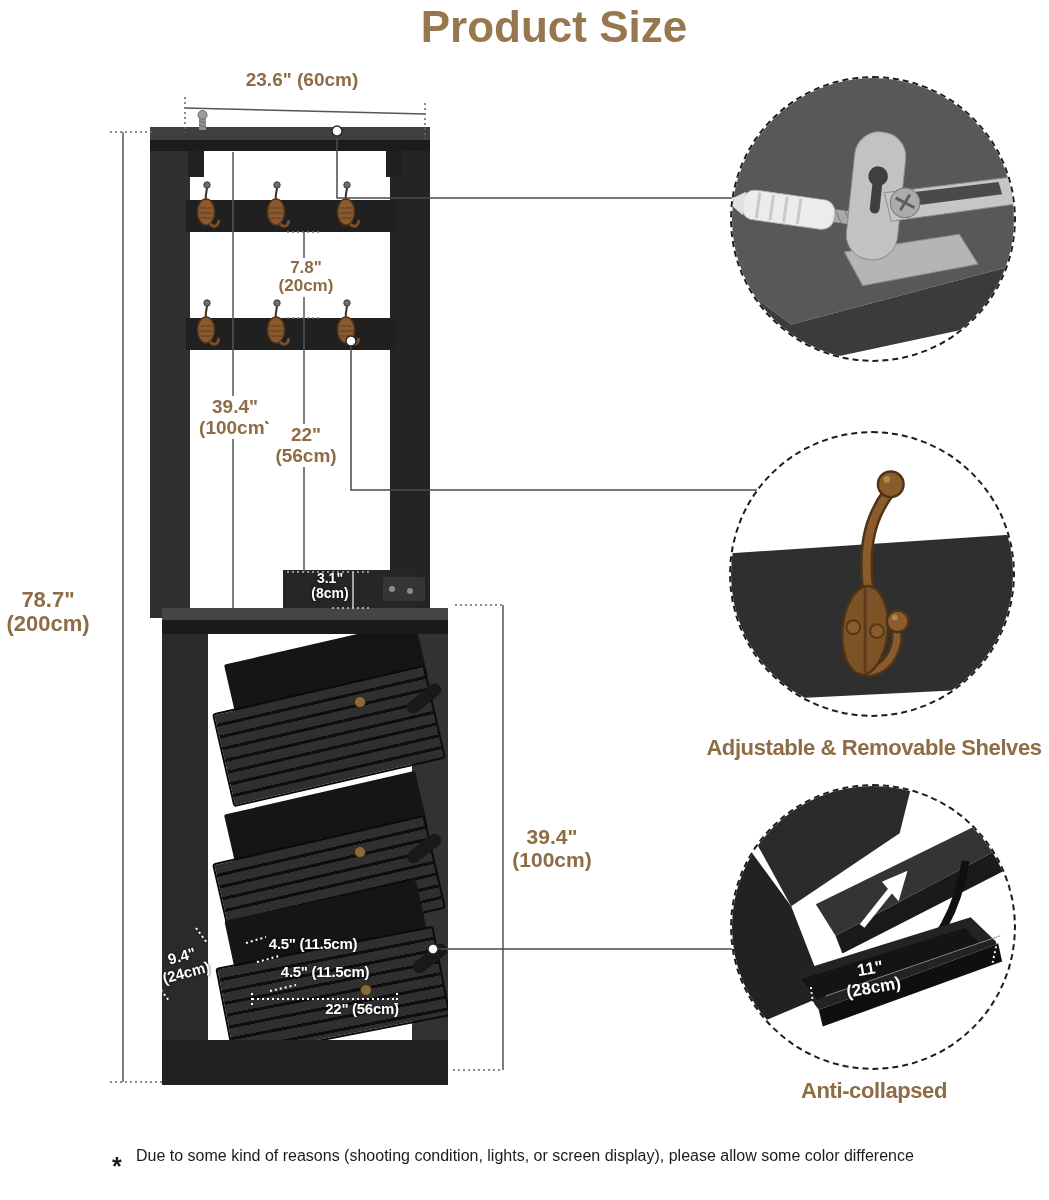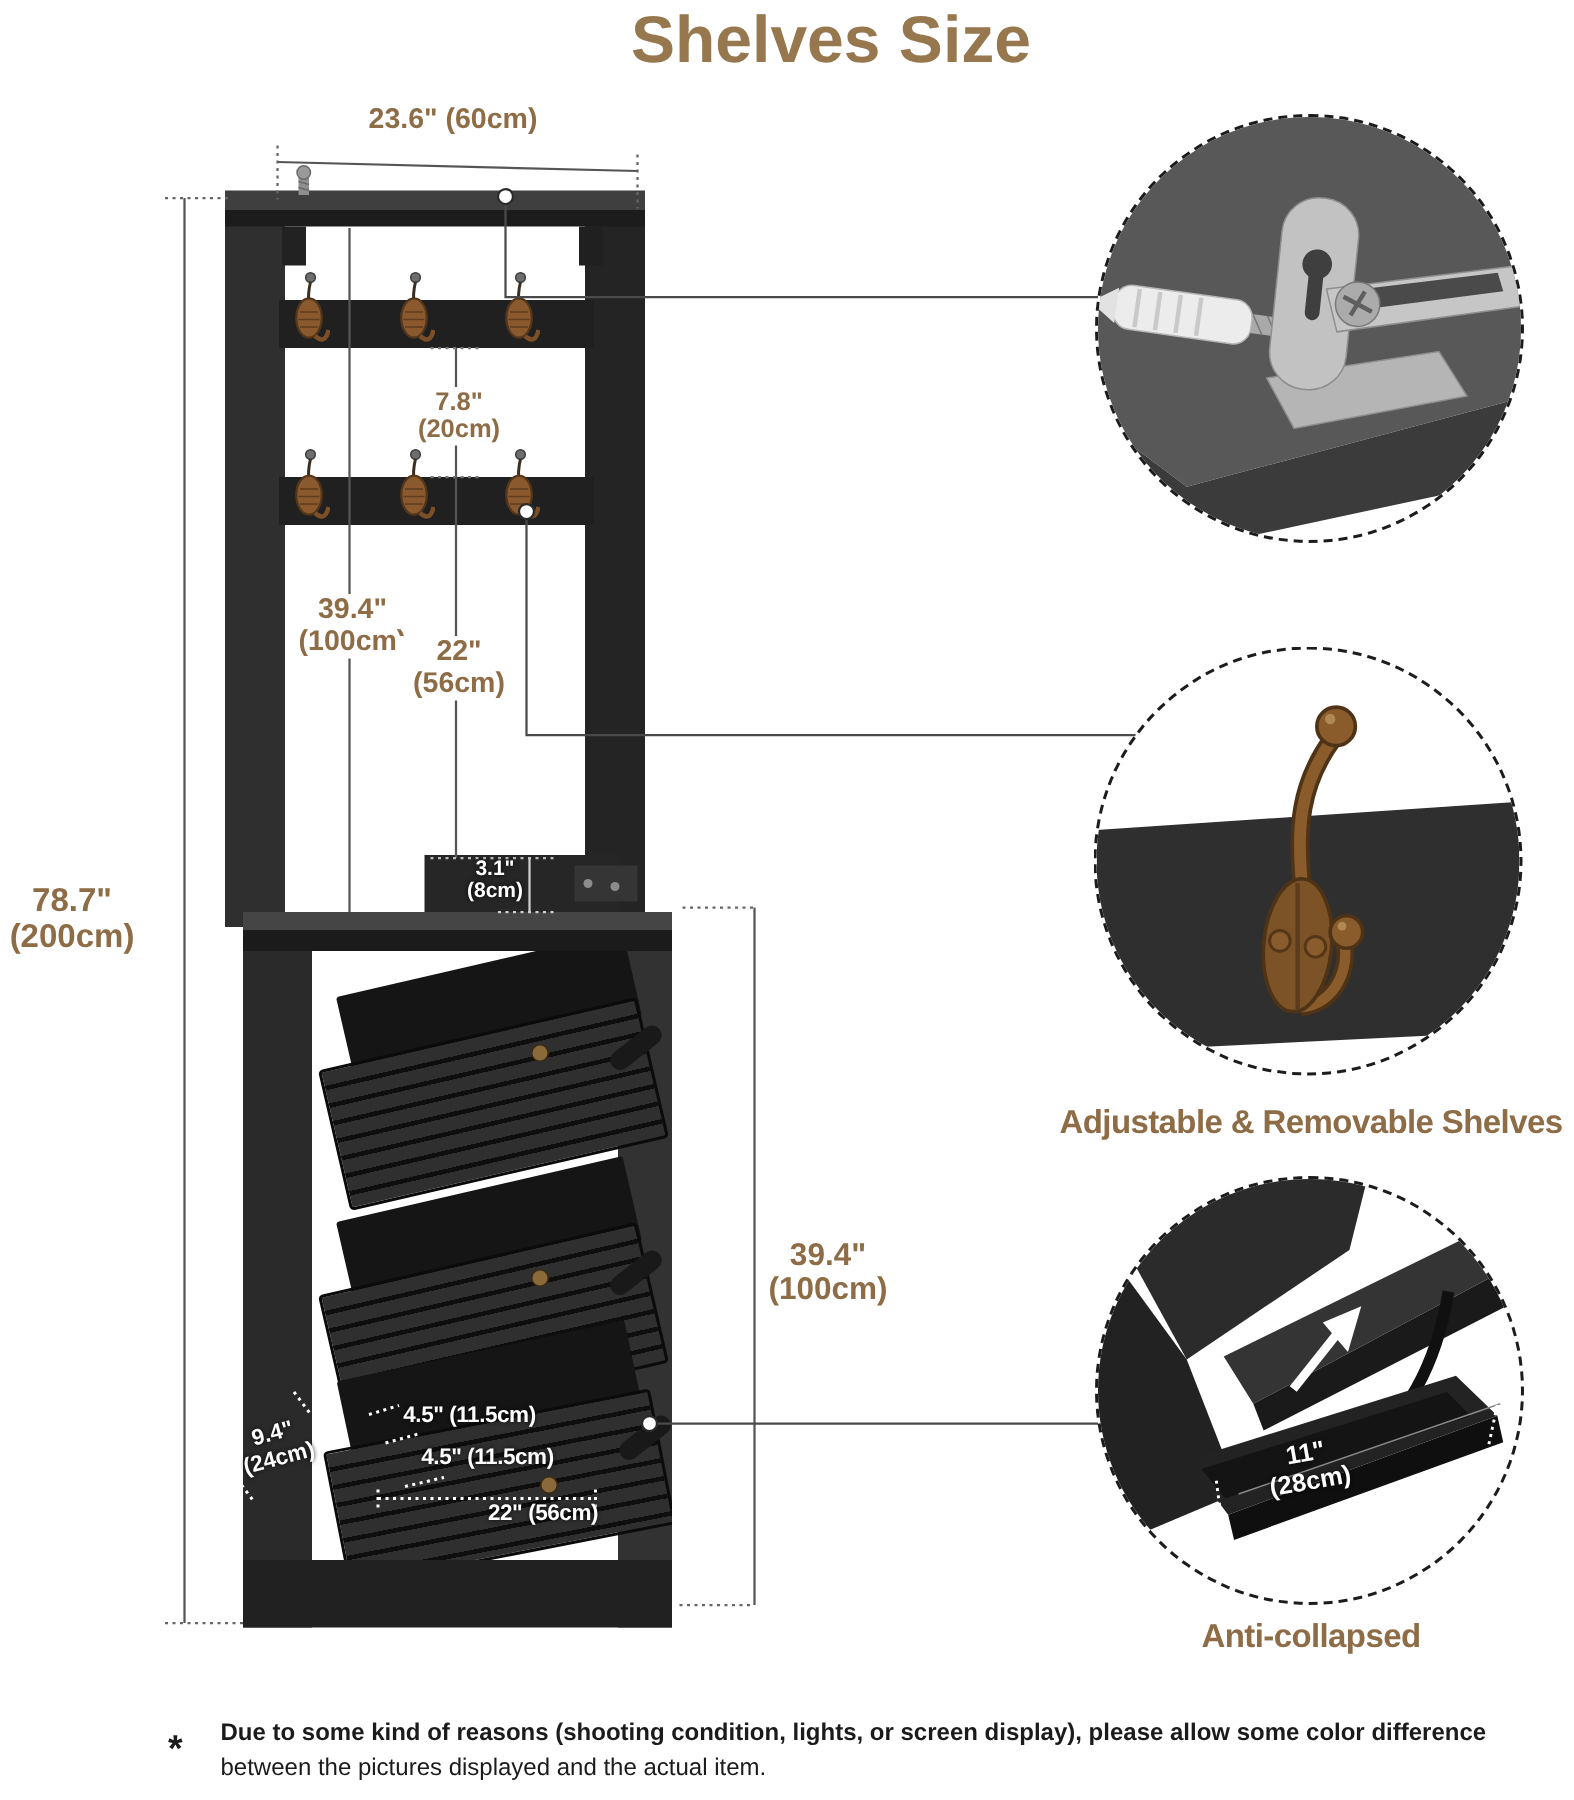--- a/index.html
+++ b/index.html
@@ -28,21 +28,21 @@
   .knob{position:absolute;width:10px;height:10px;border-radius:50%;background:#8a6a3a;
         border:1px solid #3c2a12;z-index:3;}
   .arm{position:absolute;width:40px;height:13px;background:#191919;border-radius:7px;}
   svg{display:block;}
 </style>
 </head>
 <body>
 
 <div id="canvas">
 
-  <div class="abs title" style="left:304px;top:2px;width:500px;">Shelves Size</div>
+  <div class="abs title" style="left:304px;top:2px;width:500px;">Product Size</div>
 
   <div class="abs panel" style="left:150px;top:140px;width:40px;height:478px;background:#2f2f2f;"></div>
   <div class="abs panel" style="left:390px;top:140px;width:40px;height:478px;background:#242424;"></div>
   <div class="abs panel" style="left:150px;top:127px;width:280px;height:13px;background:#3f3f3f;"></div>
   <div class="abs panel" style="left:150px;top:140px;width:280px;height:11px;background:#1c1c1c;"></div>
   <div class="abs panel" style="left:188px;top:151px;width:16px;height:26px;background:#222;"></div>
   <div class="abs panel" style="left:386px;top:151px;width:16px;height:26px;background:#202020;"></div>
   <div class="abs panel" style="left:186px;top:200px;width:210px;height:32px;background:#202020;"></div>
   <div class="abs panel" style="left:186px;top:318px;width:210px;height:32px;background:#202020;"></div>
 
@@ -306,16 +306,15 @@
     <span>22"</span>
     <span>(56cm)</span>
   </div>
 
   <div class="abs wdim" style="left:826px;top:960px;width:92px;font-size:17px;transform:rotate(-10deg);z-index:6;">
     <span class="ln">11"</span>
     <span class="ln">(28cm)</span>
   </div>
 
   <div class="abs foot-mark" style="left:112px;top:1152px;">*</div>
-  <div class="abs foot" style="left:147px;top:1144px;width:900px;font-weight:bold;">Due to some kind of reasons (shooting condition, lights, or screen display), please allow some color difference</div>
-  <div class="abs foot" style="left:147px;top:1167px;width:900px;">between the pictures displayed and the actual item.</div>
+  <div class="abs foot" style="left:136px;top:1144px;width:900px;">Due to some kind of reasons (shooting condition, lights, or screen display), please allow some color difference</div>
 
 </div>
 
 </body></html>

